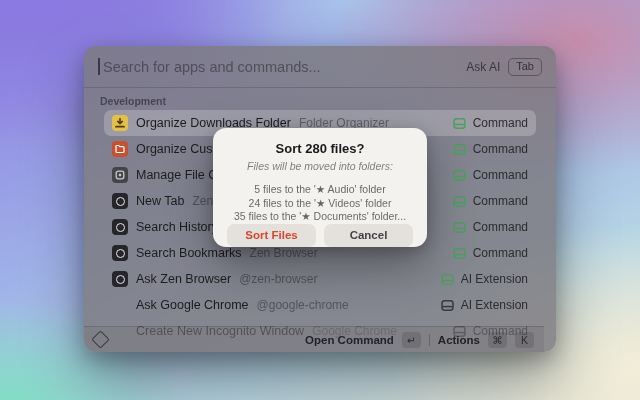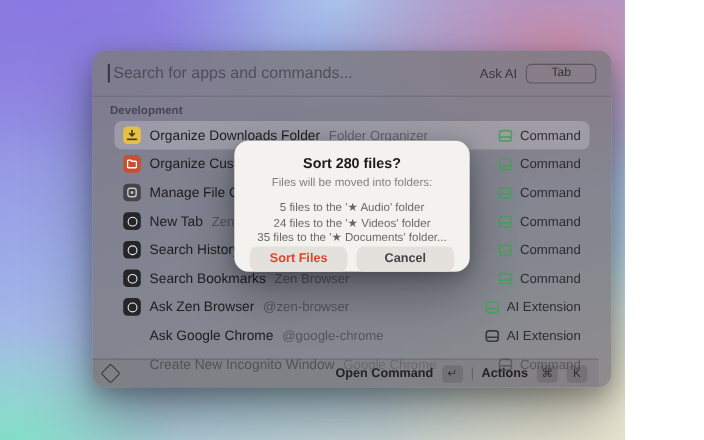--- a/index.html
+++ b/index.html
@@ -1,20 +1,20 @@
 <!DOCTYPE html>
 <html style="--accent-green: #4f9e5f; --accent-dark: #3a3a3d; --confirm-red: #dc452c;"><head>
 <meta charset="utf-8">
 <style>
   * { margin:0; padding:0; box-sizing:border-box; }
   html,body { width:640px; height:400px; overflow:hidden; }
   body { font-family:"Liberation Sans", sans-serif; }
 
   .stage {
-    position:relative; width:568px; height:400px; overflow:hidden;
+    position:relative; width:640px; height:400px; overflow:hidden;
     background-color:#9fb2e8;
     background-image:
       radial-gradient(ellipse 55% 48% at 90% 10%, rgba(201,140,168,0.95), rgba(201,140,168,0) 70%),
       radial-gradient(ellipse 60% 55% at 100% 92%, rgba(241,237,216,1), rgba(241,237,216,0) 65%),
       radial-gradient(ellipse 45% 42% at 0% 102%, rgba(123,224,192,0.95), rgba(123,224,192,0) 65%),
       radial-gradient(ellipse 55% 55% at 8% 0%, rgba(138,121,224,1), rgba(138,121,224,0) 68%),
       radial-gradient(ellipse 50% 42% at 55% 0%, rgba(171,201,234,0.9), rgba(171,201,234,0) 62%),
       linear-gradient(160deg, #8b7ae0, #9fb2e8 45%, #b7d6e4 75%, #e6e2d2);
   }
 
@@ -28,21 +28,21 @@
   .search-bar {
     height:42px; display:flex; align-items:center; padding:0 14px;
     border-bottom:1px solid rgba(0,0,0,0.15);
   }
   .caret { width:2px; height:17px; background:#3a3a40; margin-right:3px; }
   .search-placeholder { font-size:14.5px; color:rgba(38,38,44,0.55); flex:1; }
   .ask-ai { font-size:12px; color:rgba(30,30,36,0.75); margin-right:8px; }
   .tab-badge {
     font-size:11px; color:rgba(30,30,36,0.8);
     border:1px solid rgba(40,40,46,0.45); border-radius:5px;
-    padding:1px 22px 2px; line-height:13px;
+    padding:1px 7px 2px; line-height:13px;
   }
 
   .section-header {
     font-size:10.5px; font-weight:bold; color:rgba(28,28,32,0.58);
     padding:7px 16px 3px;
   }
 
   .list { padding:0 20px; }
   .row {
     height:26px; display:flex; align-items:center; gap:8px;
@@ -96,21 +96,21 @@
 
   
   .dialog {
     position:absolute; left:213px; top:128px; width:214px; height:119px;
     background:#f4f2ef; border-radius:13px; z-index:5;
     box-shadow:0 18px 45px rgba(0,0,0,0.35), 0 4px 14px rgba(0,0,0,0.2);
     display:flex; flex-direction:column; text-align:center;
     padding:13px 14px 10px;
   }
   .dialog-title { font-size:13px; font-weight:bold; color:#1a1a1c; }
-  .dialog-subtitle { font-size:10.5px; color:rgba(25,25,28,0.55); margin-top:4px; }
+  .dialog-subtitle { font-size:10.5px; color:rgba(25,25,28,0.55); margin-top:4px;font-style:italic; }
   .dialog-lines { margin-top:11px; }
   .dialog-line { font-size:10.5px; line-height:13.5px; color:rgba(25,25,28,0.65); }
   .dialog-buttons { margin-top:auto; display:flex; gap:8px; }
   .dialog-btn {
     flex:1; height:23px; border:none; border-radius:7px; background:#e4e1dd;
     font-family:"Liberation Sans", sans-serif; font-size:11.5px; font-weight:bold;
     color:#434347; display:flex; align-items:center; justify-content:center; cursor:pointer;
   }
   .dialog-btn.destructive { color:var(--confirm-red,#dc452c); }
 </style>

